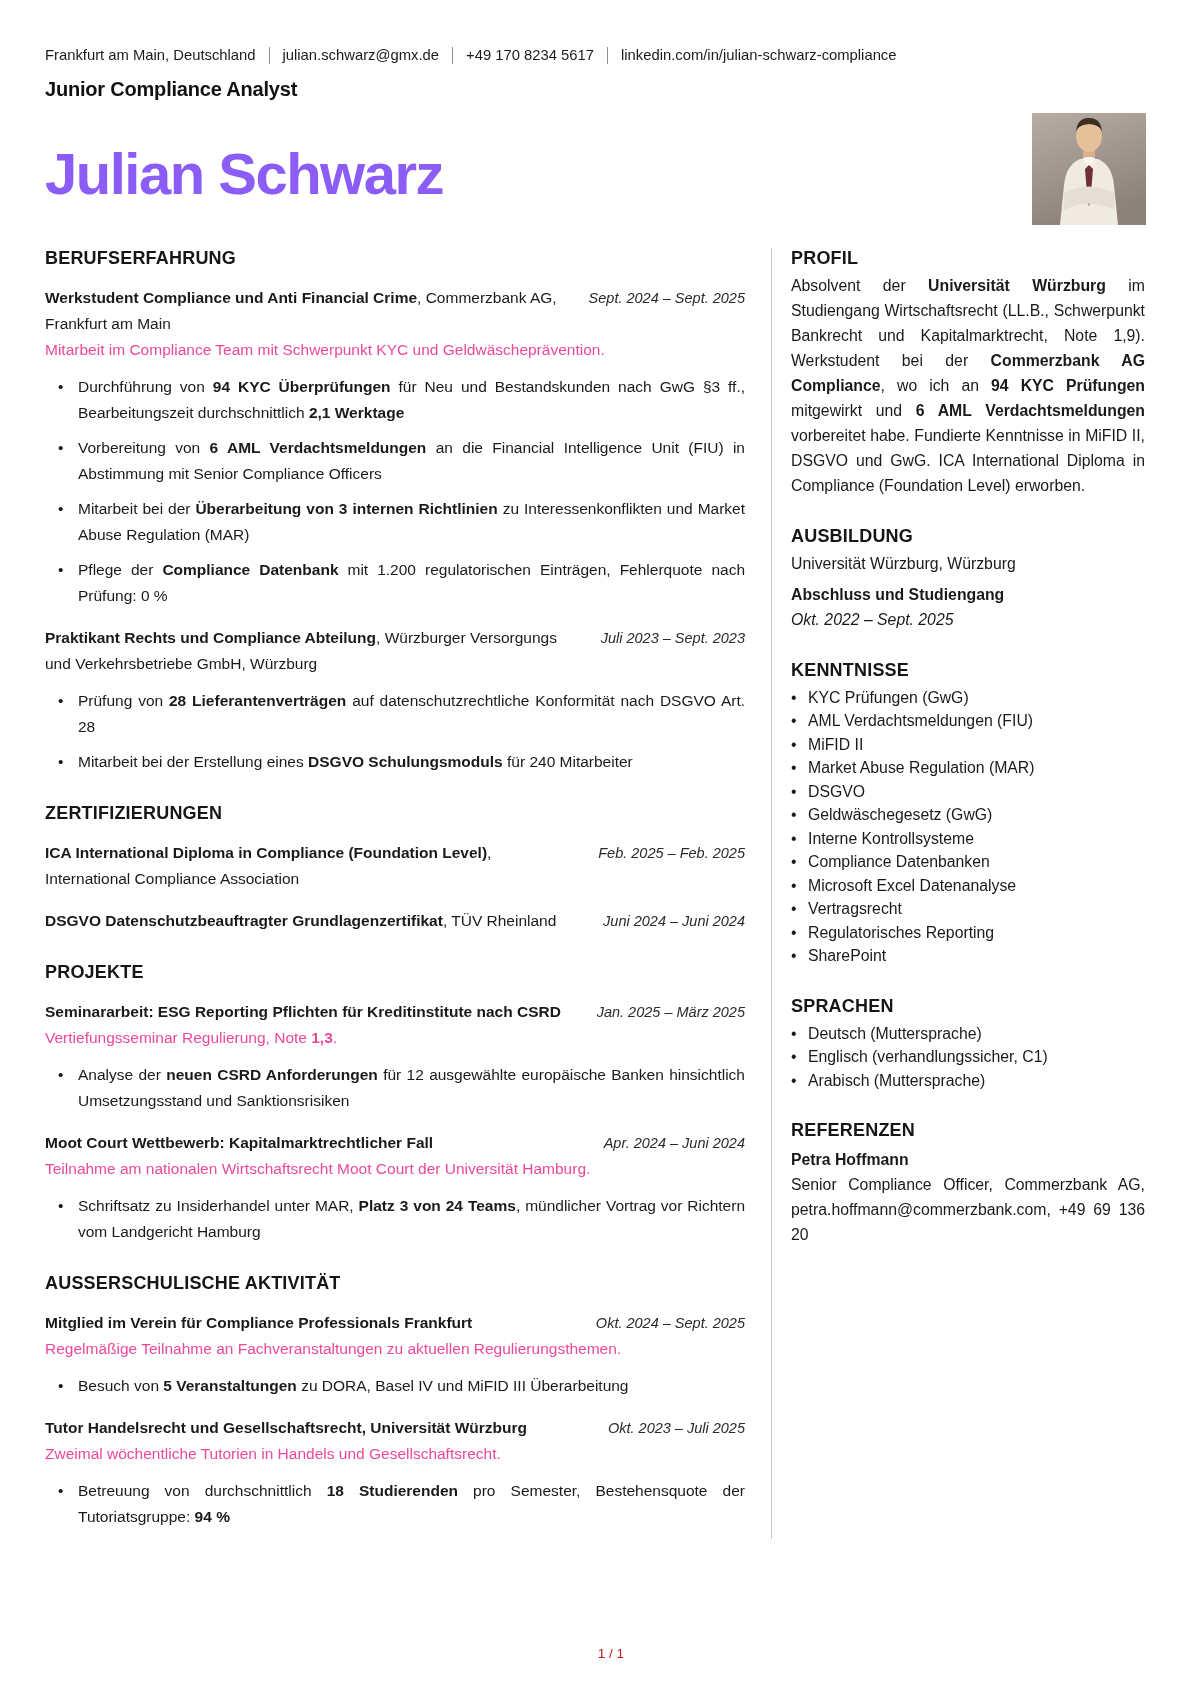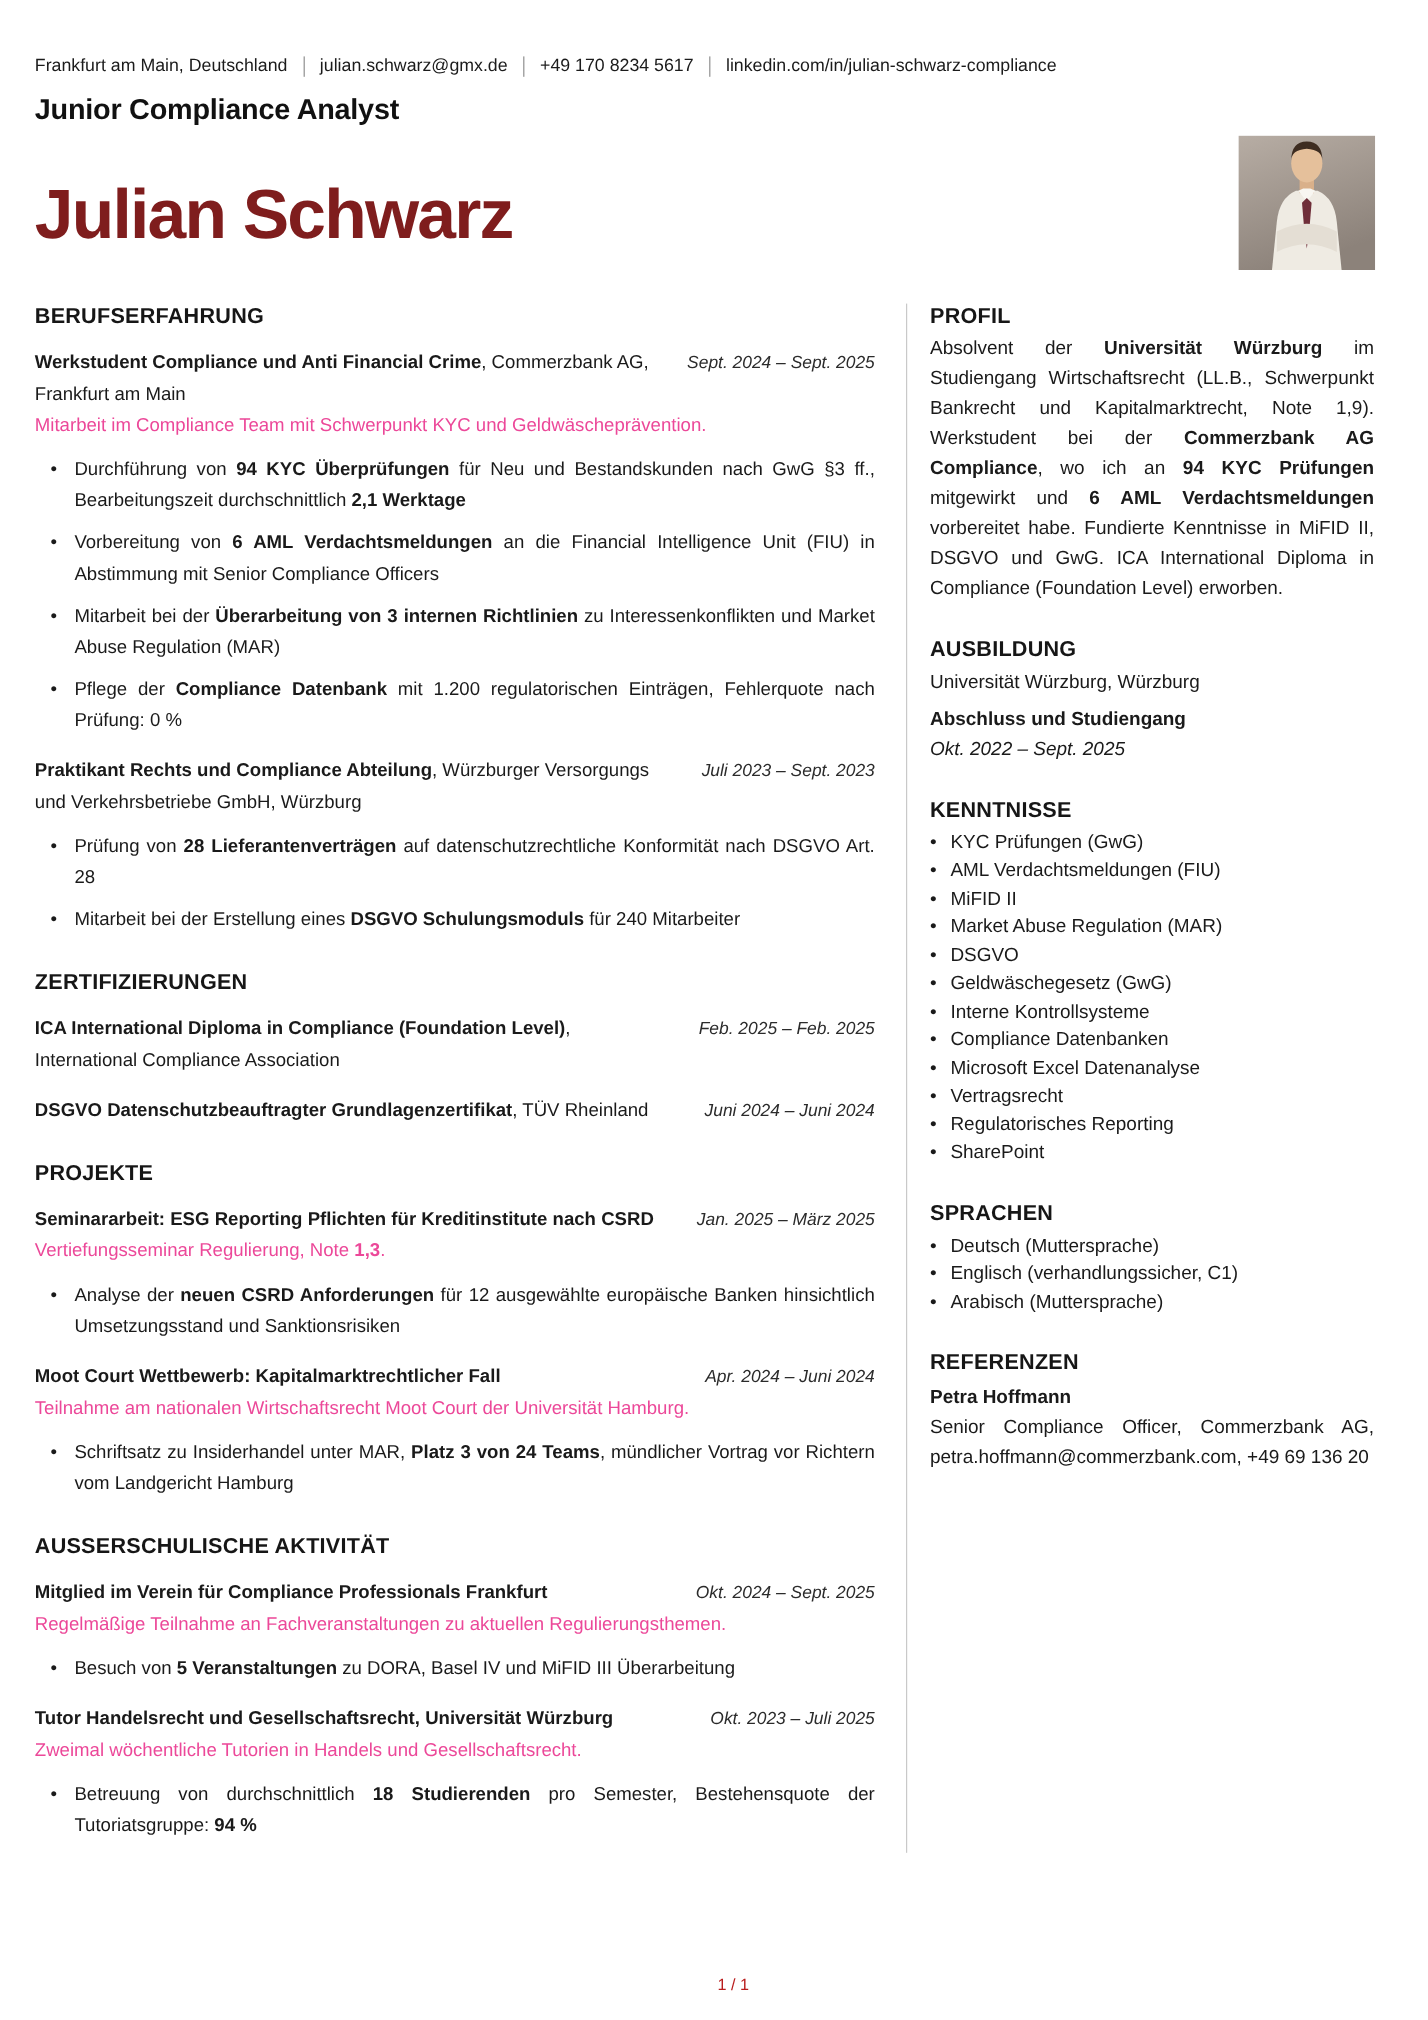--- a/index.html
+++ b/index.html
@@ -4,27 +4,27 @@
 <style>
   * { margin:0; padding:0; box-sizing:border-box; }
   html,body { background:#ffffff; }
   body {
     width:1190px; height:1683px;
     position:relative;
     font-family:"Liberation Sans", sans-serif;
     color:#1a1a1a;
     -webkit-font-smoothing:antialiased;
   }
-  .page { padding:44px 45px 0 29px; position:relative; width:1190px; height:1683px; }
+  .page { padding:44px 45px 0 45px; position:relative; width:1190px; height:1683px; }
 
   
   .contact-row { display:flex; align-items:center; font-size:14.8px; color:#1b1b1b; line-height:22px; }
   .contact-sep { width:1px; height:17px; background:#909090; margin:0 13px; }
-  .job-title { font-size:24px; font-weight:700; color:#111; margin-top:12px; letter-spacing:-0.2px; }
-  .name { font-size:58px; font-weight:700; color:#7f1d1d; letter-spacing:-1.5px; margin-top:40px; line-height:1.15; }
+  .job-title { font-size:20px; font-weight:700; color:#111; margin-top:12px; letter-spacing:-0.2px; }
+  .name { font-size:58px; font-weight:700; color:#8b5cf6; letter-spacing:-1.5px; margin-top:40px; line-height:1.15; }
   .photo { position:absolute; top:113px; right:44px; width:114px; height:112px; display:block; }
 
   
   .columns { display:flex; align-items:stretch; margin-top:40px; }
   .col-left { width:700px; }
   .col-divider { width:1px; background:#c9c9c9; margin-left:26px; margin-right:19px; }
   .col-right { flex:1; }
 
   .section + .section { margin-top:28px; }
   .section-heading { font-size:18px; font-weight:700; color:#161616; letter-spacing:0.2px; margin-bottom:4px; }

